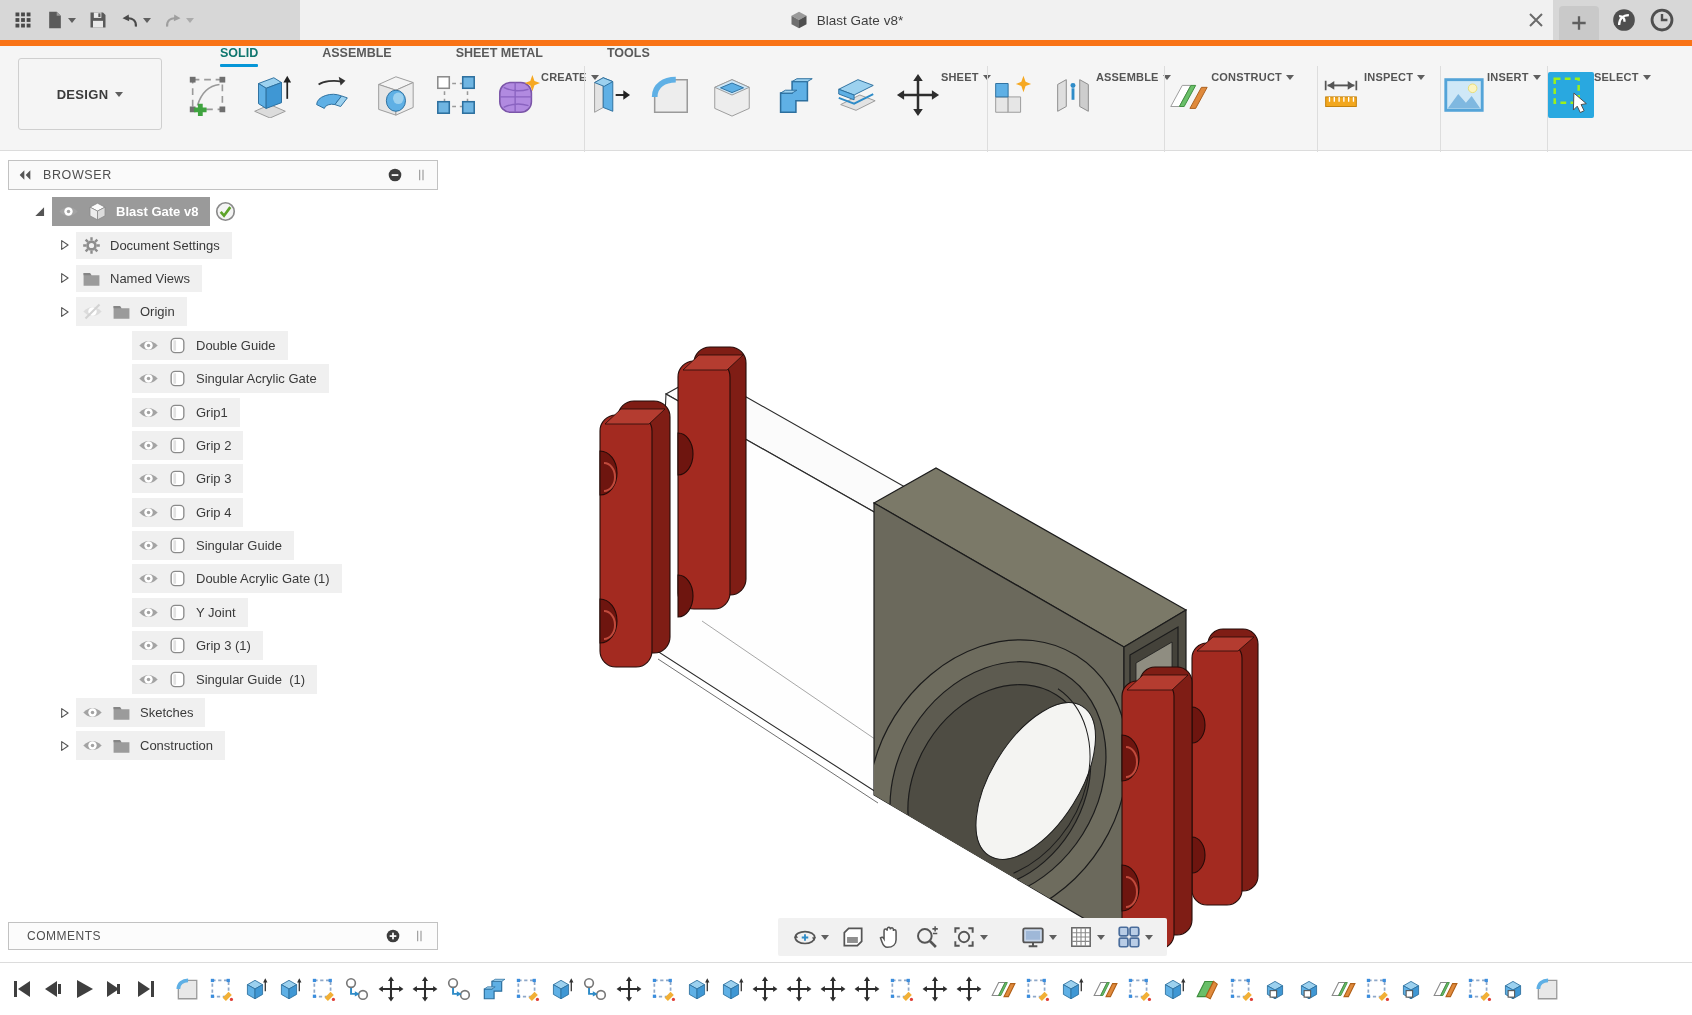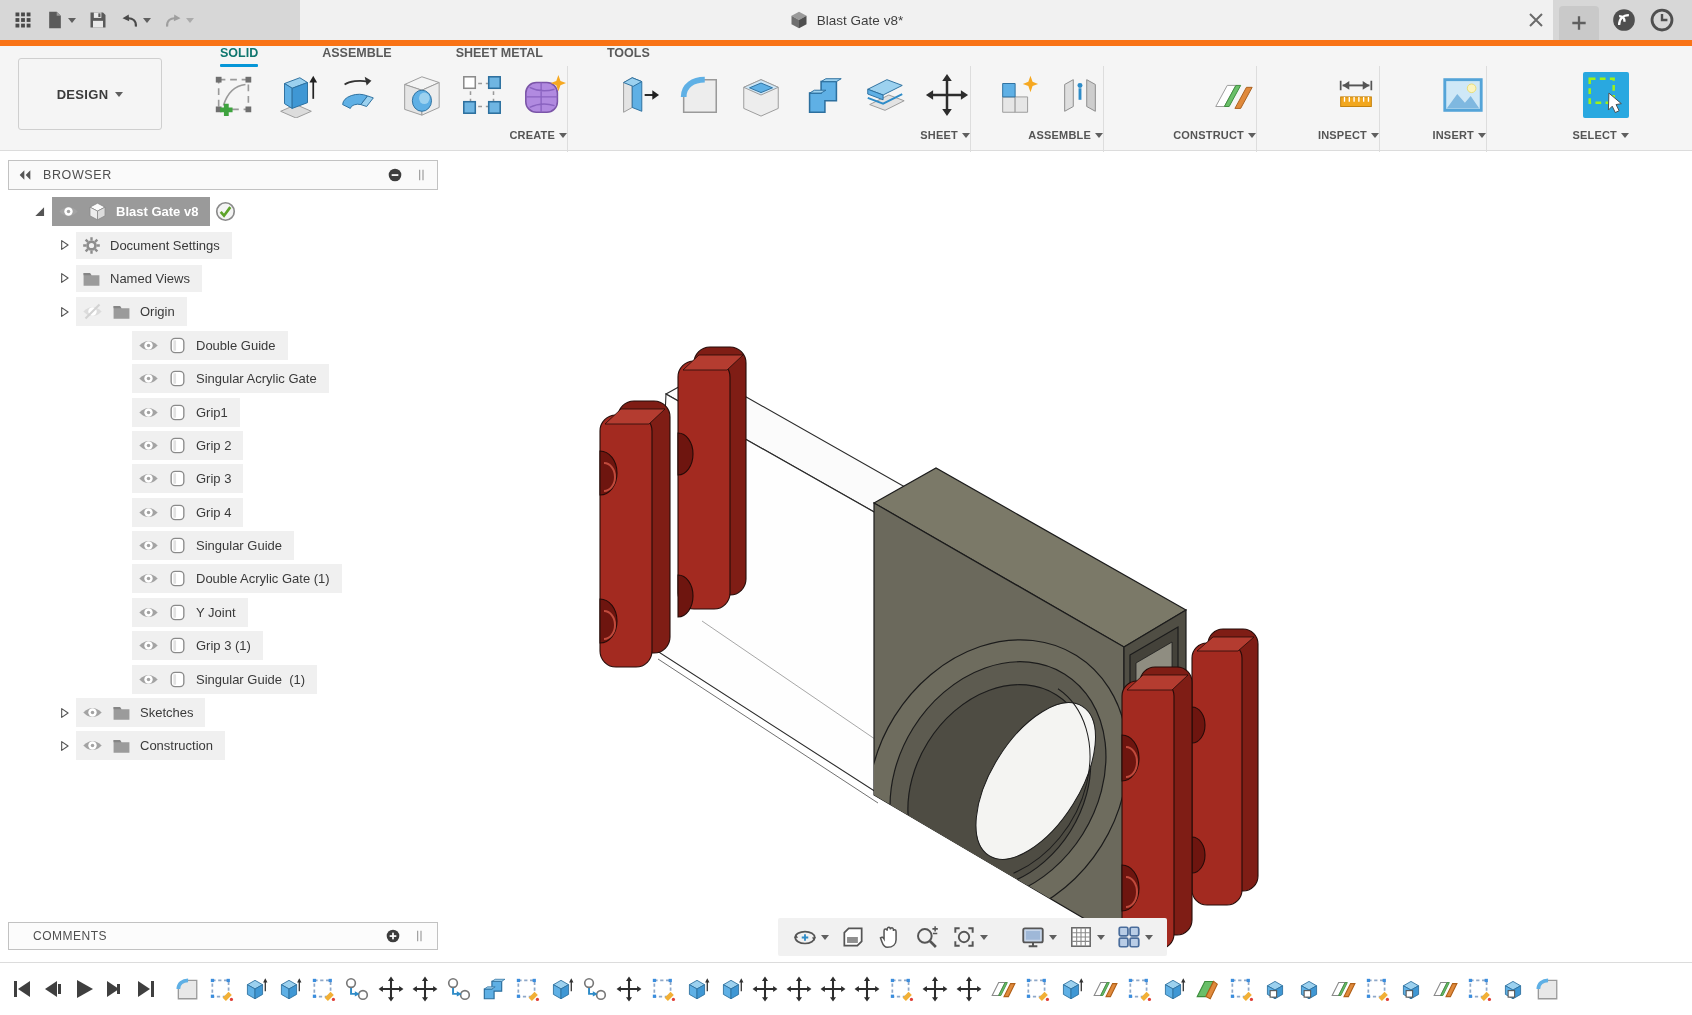--- a/index.html
+++ b/index.html
@@ -18,21 +18,21 @@
   .plus-tile{width:40px;height:34px;margin-top:6px;background:#c9c9c9;border-radius:4px 4px 0 0;display:flex;align-items:center;justify-content:center}
   
   .ribbon{position:absolute;top:40px;left:0;right:0;height:110px;background:#f5f5f5;border-bottom:1px solid #dcdcdc;z-index:25}
   .design-btn{position:absolute;left:18px;top:18px;width:142px;height:70px;border:1px solid #cfcfcf;border-radius:3px;background:#f5f5f5;
       display:flex;align-items:center;justify-content:center;gap:7px;font-weight:bold;font-size:13px;color:#3c3c3c;letter-spacing:.3px}
   .tabs{position:absolute;left:188px;top:2px;display:flex;height:26px}
   .tab{padding:4px 32px 0;font-size:12.5px;font-weight:bold;color:#5a5a5a;text-align:center}
   .tab.active{color:#0f766e}
   .tab.active .ul{height:3px;background:#0696d7;margin-top:4px;border-radius:1px}
   .groups{position:absolute;left:185px;top:26px;right:2px;height:84px;display:flex;align-items:flex-start}
-  .grp{display:flex;flex-direction:column;align-items:flex-end;justify-content:flex-start}
+  .grp{display:flex;flex-direction:row;align-items:flex-start;justify-content:flex-start}
   .grp-icons{display:flex;gap:16px;height:58px;align-items:center}
   .grp-label{font-size:11px;font-weight:bold;color:#555;margin-top:5px;letter-spacing:.2px;display:flex;align-items:center;gap:4px}
   .vsep{width:1px;background:#ddd;height:86px;align-self:flex-start}
   .tool{width:46px;height:46px}
   .caret{width:0;height:0;border-left:4px solid transparent;border-right:4px solid transparent;border-top:5px solid #5f5f5f}
   .caret.lt{border-top-color:#ababab}
   
   .browser{position:absolute;left:8px;top:160px;width:430px;z-index:20}
   .p-head{height:30px;border:1px solid #c2c2c2;background:#fafafa;display:flex;align-items:center;padding:0 8px;gap:10px;box-sizing:border-box;
       color:#4f4f4f;font-size:12.5px;letter-spacing:.6px}
@@ -41,21 +41,21 @@
   .trow{height:33.4px;display:flex;align-items:center}
   .tw{width:24px;display:flex;justify-content:center}
   .i14{width:14px;height:14px}.i16{width:16px;height:16px}.i19{width:19px;height:19px}.i21{width:21px;height:21px}
   .pill{display:flex;align-items:center;gap:9px;background:#f0f0f0;padding:4px 12px 4px 6px;font-size:13px;color:#3a3a3a;white-space:pre}
   .selpill{display:flex;align-items:center;gap:9px;background:#9a9a9a;color:#fff;font-weight:bold;padding:4px 12px 4px 6px;font-size:13px}
   
   .canvas{position:absolute;left:0;top:151px;right:0;height:812px;background:#fff;z-index:1}
   .model{position:absolute;left:560px;top:170px;width:740px;height:660px}
   
   .comments{position:absolute;left:8px;top:922px;width:430px;height:28px;border:1px solid #c2c2c2;background:#fcfcfc;
-      display:flex;align-items:center;gap:10px;padding:0 10px 0 24px;box-sizing:border-box;font-size:12px;color:#4f4f4f;letter-spacing:.5px;z-index:20}
+      display:flex;align-items:center;gap:10px;padding:0 10px 0 18px;box-sizing:border-box;font-size:12px;color:#4f4f4f;letter-spacing:.5px;z-index:20}
   .comments .sp{flex:1}
   
   .navbar{position:absolute;left:778px;top:918px;height:38px;display:flex;align-items:center;gap:7px;background:#f1f1f1;padding:0 12px;border-radius:2px;z-index:20}
   .nav-it{display:flex;align-items:center;gap:3px;padding:2px}
   .i26{width:26px;height:26px}
   .navgap{width:14px}
   
   .dockline{position:absolute;left:0;right:0;top:962px;height:1px;background:#dcdcdc;z-index:15}
   .timeline{position:absolute;left:0;right:0;top:963px;height:52px;background:#fff;display:flex;align-items:center;overflow:hidden;z-index:16}
   .playback{display:flex;gap:7px;margin-left:10px;align-items:center}

